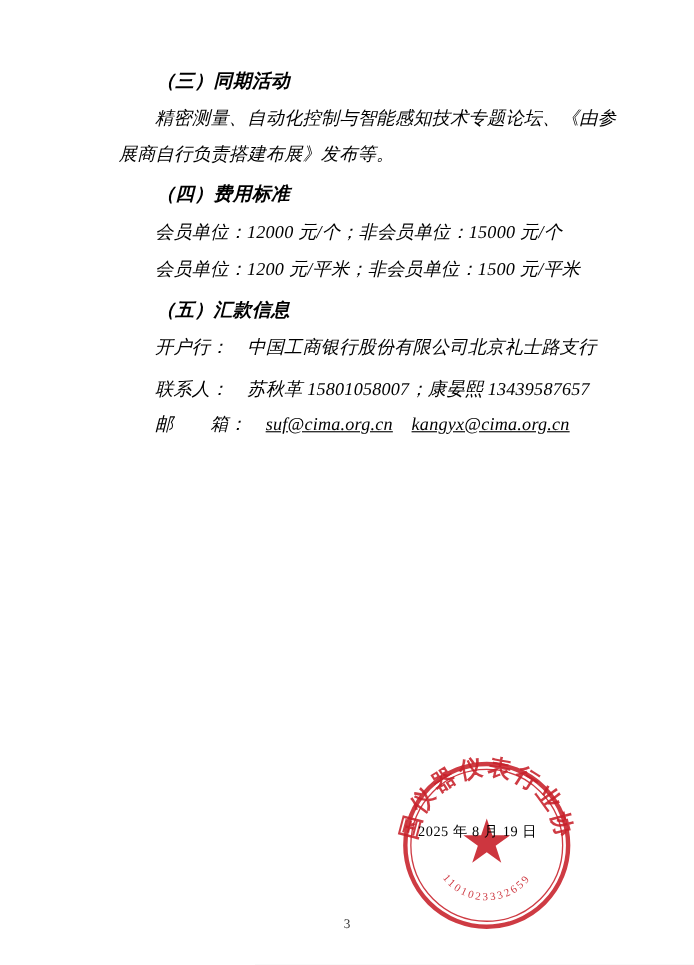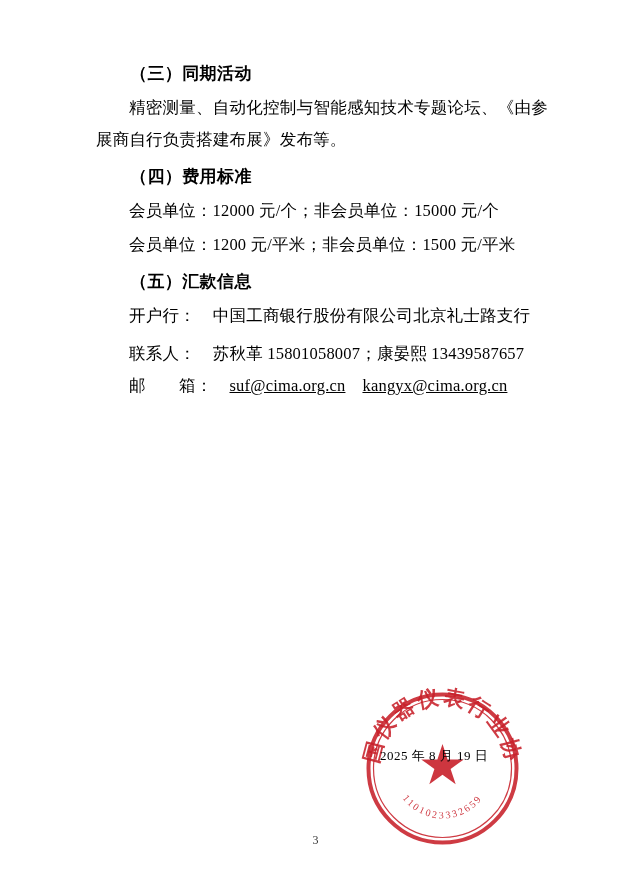--- a/index.html
+++ b/index.html
@@ -13,23 +13,24 @@
   .page {
     position: relative;
     width: 631px;
     height: 877px;
     background: #ffffff;
     overflow: hidden;
     box-sizing: border-box;
   }
   .content {
     position: absolute;
-    left: 96px;
+    left: 108px;
     top: 60px;
     width: 452px;
+    font-style: italic;
   }
   .heading {
     font-size: 17px;
     font-weight: bold;
     color: #000;
     margin: 0 0 3px 0;
     text-indent: 34px;
     line-height: 1.7;
     letter-spacing: 0.4px;
   }

